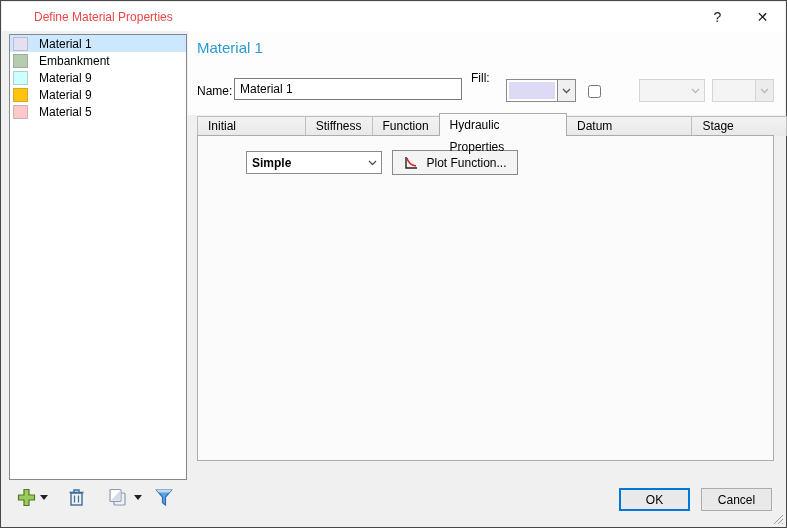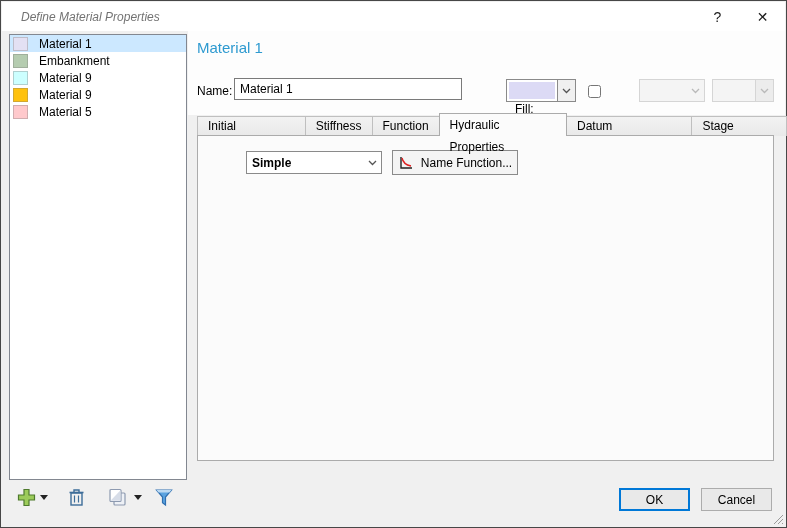--- a/index.html
+++ b/index.html
@@ -1,34 +1,34 @@
 <!DOCTYPE html>
 <html><head>
 <meta charset="utf-8">
 <style>
   html,body{margin:0;padding:0;}
   body{width:787px;height:528px;position:relative;font-family:"Liberation Sans","DejaVu Sans",sans-serif;font-size:12px;color:#000;background:#fff;overflow:hidden;}
   .dialog{position:absolute;inset:0;background:#f0f0f0;border:1px solid #474747;box-sizing:border-box;}
   
   .titlebar{position:absolute;left:1px;top:1px;right:1px;height:29px;background:#ffffff;display:flex;align-items:center;}
-  .title-text{margin-left:19px;font-size:12px;color:#737373;font-style:italic;}
+  .title-text{margin-left:32px;font-size:12px;color:#ef4444;}
   .title-btns{margin-left:auto;display:flex;height:100%;}
   .tbtn{width:45px;height:100%;display:flex;align-items:center;justify-content:center;font-size:14px;color:#1a1a1a;}
   
   .list-panel{position:absolute;left:8px;top:33px;width:178px;height:446px;background:#fff;border:1px solid #828790;box-sizing:border-box;overflow:hidden;}
   .mat-item{height:17px;display:flex;align-items:center;position:relative;cursor:default;}
   .mat-item.selected{background:#cce8ff;}
   .swatch{width:15px;height:14px;margin-left:3px;border:1px solid rgba(120,120,120,.35);box-sizing:border-box;}
   .mat-name{margin-left:11px;font-size:12px;}
   
   .right-zone{position:absolute;left:187px;top:30px;right:1px;height:84px;background:#fdfdfd;}
   .page-title{position:absolute;left:196px;top:38px;font-size:15px;color:#2e9ad0;}
   .name-label{position:absolute;left:196px;top:83px;}
   .name-input{position:absolute;left:233px;top:77px;width:228px;height:22px;border:1px solid #7a7a7a;box-sizing:border-box;padding:0 5px;font-size:12px;font-family:"Liberation Sans",sans-serif;background:#fff;}
-  .fill-label{position:absolute;left:470px;top:101px;margin-left:44px;}
+  .fill-label{position:absolute;left:470px;top:70px;}
   .combo{position:absolute;height:23px;box-sizing:border-box;border:1px solid #8a8a8a;background:#fff;display:flex;}
   .combo .cswatch{flex:1;margin:2px;}
   .combo .chev{width:17px;border-left:1px solid #8a8a8a;background:#f0f0f0;display:flex;align-items:center;justify-content:center;}
   .combo.disabled{border:1px solid #d5d5d5;background:#f4f4f4;}
   .combo.disabled .chev{border-left:none;background:transparent;}
   .combo.disabled .chev2{width:17px;border-left:1px solid #d5d5d5;background:#ececec;display:flex;align-items:center;justify-content:center;}
   .hatch-box{position:absolute;left:583px;top:81px;width:13px;height:13px;border:1px solid #555;background:#fff;box-sizing:border-box;}
   .hatch-label{position:absolute;left:600px;top:83px;margin-left:48px;}
   
   .tabbar{position:absolute;left:196px;top:113px;height:22px;display:flex;align-items:flex-end;}
@@ -151,21 +151,21 @@
       <svg width="9" height="6" viewBox="0 0 9 6">
           <polyline points="1,1 4.5,4.5 8,1" fill="none" stroke="#555" stroke-width="1.3"></polyline>
         </svg>
     </div>
   </div>
   <div class="plot-btn" style="z-index:2;">
     <svg width="16" height="16" viewBox="0 0 16 16">
       <polyline points="3,2 3,13 14,13" fill="none" stroke="#222" stroke-width="1.4"></polyline>
       <path d="M4,3 C5,8 8,10 13,11" fill="none" stroke="#e02020" stroke-width="1.4"></path>
     </svg>
-    <span>Name Function...</span>
+    <span>Plot Function...</span>
   </div>
 
   <div class="ptable">
     <div class="trow header">
       <div class="tcell c1">Type</div>
       <div class="tcell c2">Data</div>
     </div>
     <div id="prop-rows">
         <div class="trow">
           <div class="tcell c1">Material Behaviour</div>

